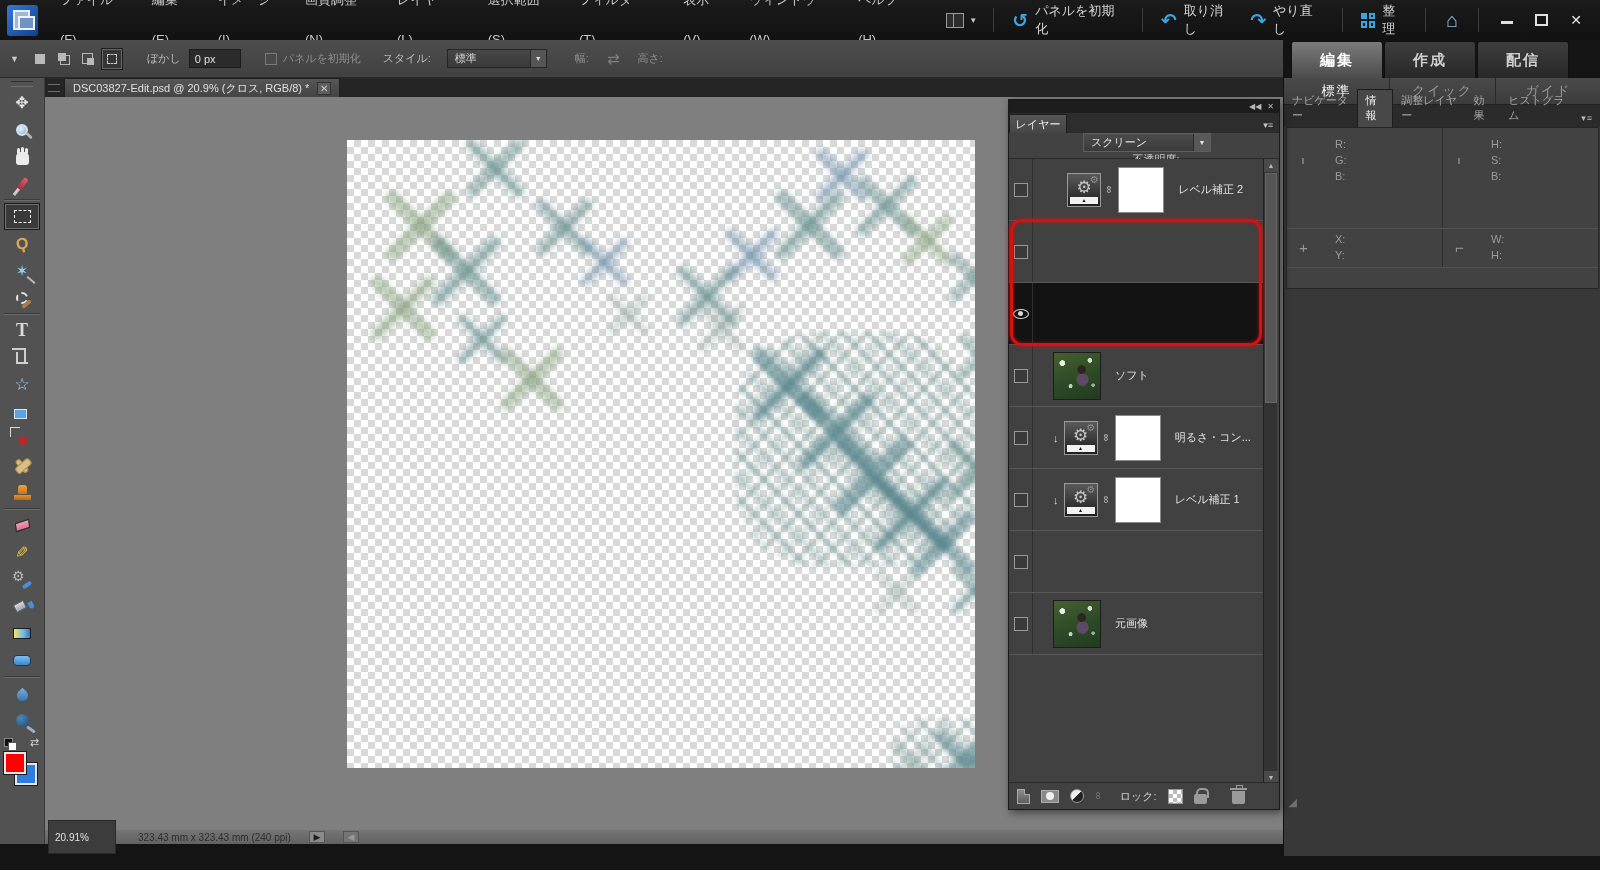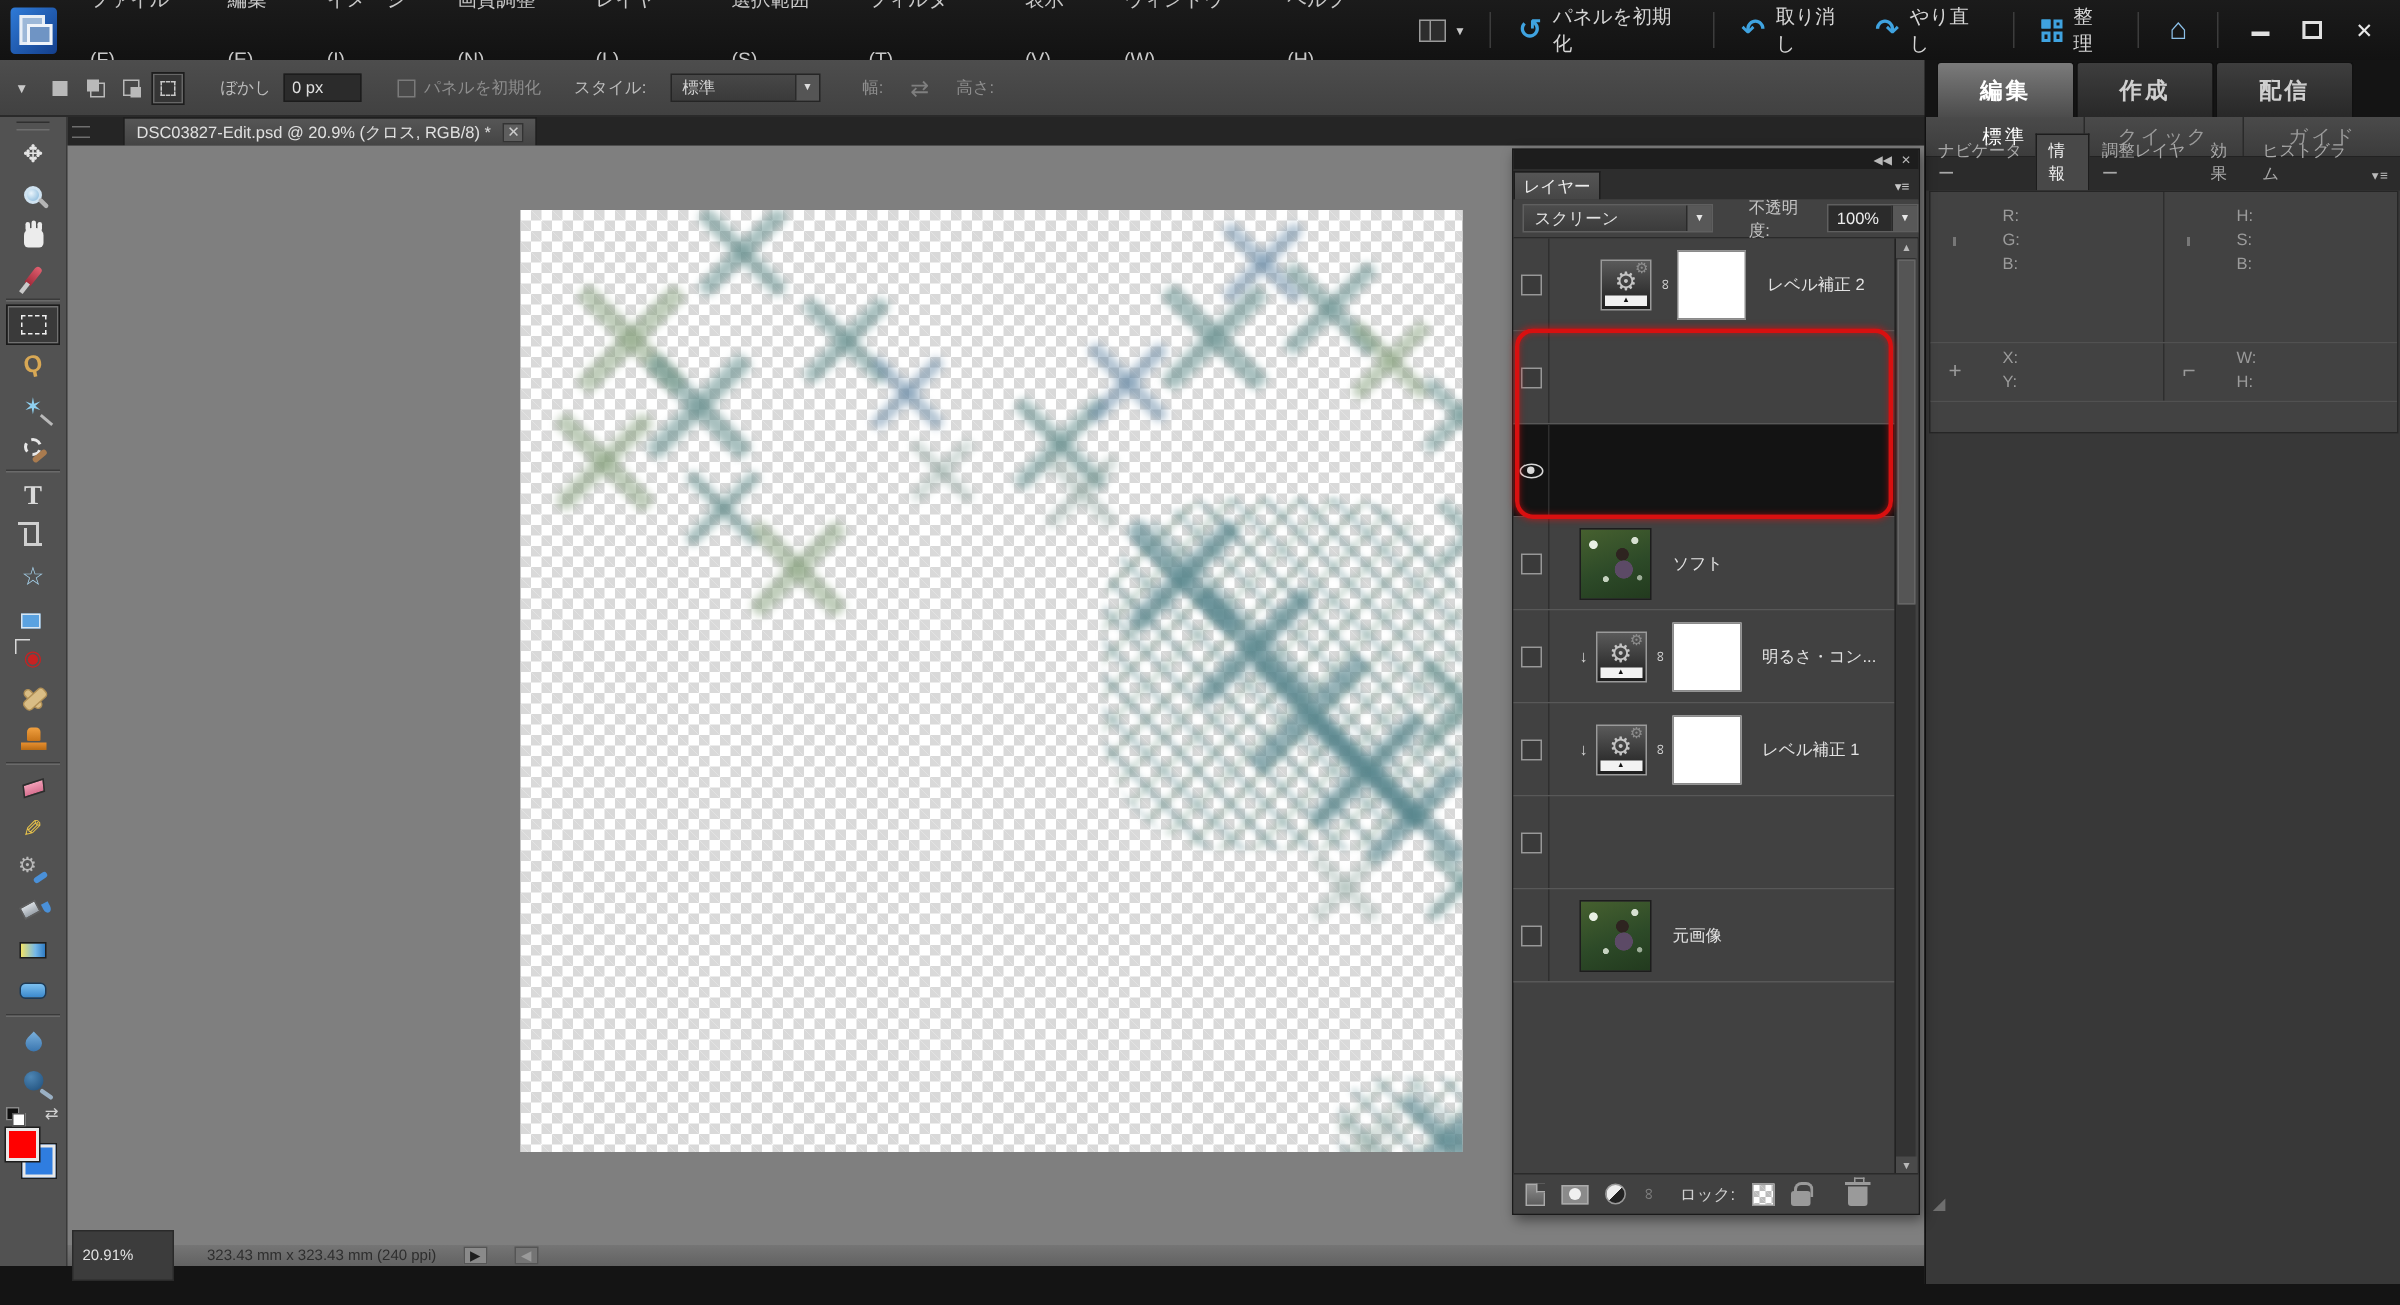--- a/index.html
+++ b/index.html
@@ -65,21 +65,21 @@
 
   
   .modetab { position:absolute; top:41px; width:92px; height:37px; display:flex; align-items:center;
              justify-content:center; font-size:15px; font-weight:bold; letter-spacing:2px;
              border:1px solid #111; border-bottom:none; border-radius:3px 3px 0 0; }
   .modetab.active { background:linear-gradient(#7b7b7b,#4c4c4c); color:#fff; }
   .modetab.idle { background:linear-gradient(#3e3e3e,#282828); color:#cfcfcf; }
 
   
   #doctabbar { position:absolute; left:45px; top:78px; width:1238px; height:19px; background:#252525;
-               display:flex; align-items:flex-end;gap:18px; }
+               display:flex; align-items:flex-end; }
   .tabgrip { width:12px; height:8px; margin:0 4px 5px 3px;
              border-top:1px solid #6e6e6e; border-bottom:1px solid #6e6e6e; }
   .doctab { height:19px; background:linear-gradient(#565656,#444); border:1px solid #1f1f1f; border-bottom:none;
             display:flex; align-items:center; gap:8px; padding:0 8px; font-size:11px; color:#e0e0e0; }
   .doctab .x { font-size:10px; color:#ccc; background:#5e5e5e; border:1px solid #333; width:14px; height:13px;
                display:flex; align-items:center; justify-content:center; }
 
   
   #toolbar { position:absolute; left:0; top:78px; width:45px; height:766px; background:#525252;
              border-right:1px solid #3a3a3a; display:flex; flex-direction:column; align-items:center; }
@@ -217,21 +217,21 @@
   #layerspanel { position:absolute; left:1008px; top:99px; width:272px; height:711px; background:#414141;
             border:1px solid #1a1a1a; box-shadow:2px 3px 8px rgba(0,0,0,.45); font-size:11px; }
   .lp-titlebar { position:absolute; left:0; top:0; right:0; height:13px; background:#1d1d1d; display:flex;
             align-items:center; justify-content:flex-end; gap:6px; padding-right:5px; font-size:8px; color:#b9b9b9; }
   .lp-tabrow { position:absolute; left:0; top:13px; right:0; height:20px; background:#2d2d2d; display:flex;
             align-items:flex-end; }
   .lp-tab { width:58px; height:19px; background:linear-gradient(#555,#464646); border:1px solid #1d1d1d;
             border-bottom:none; display:flex; align-items:center; justify-content:center; color:#ededed; }
   .lp-menu { margin-left:auto; padding:0 6px 3px; color:#c9c9c9; font-size:9px; }
   .lp-controls { position:absolute; left:0; top:33px; right:0; height:26px; background:#424242;
-            display:flex; align-items:center; border-bottom:1px solid #2a2a2a; }
+            display:flex; align-items:center; border-bottom:1px solid #2a2a2a;flex-direction:column; }
   .blendbox { width:128px; height:19px; margin-left:6px; background:linear-gradient(#4c4c4c,#3b3b3b);
             border:1px solid #5f5f5f; display:flex; align-items:center; justify-content:space-between; padding-left:7px; }
   .blendbox .val { color:#e2e2e2; }
   .blendbox .dd, .opbox .dd { width:17px; height:17px; background:#585858; display:flex; align-items:center;
             justify-content:center; font-size:7px; color:#e8e8e8; border-left:1px solid #2a2a2a; }
   .oplabel { margin-left:24px; color:#c4c4c4; }
   .opbox { width:62px; height:19px; margin-left:5px; background:#2b2b2b; border:1px solid #5f5f5f;
             display:flex; align-items:center; justify-content:space-between; padding-left:6px; }
   .opbox .val { color:#ececec; }
   .lp-list { position:absolute; left:0; top:59px; width:256px; height:496px; }

